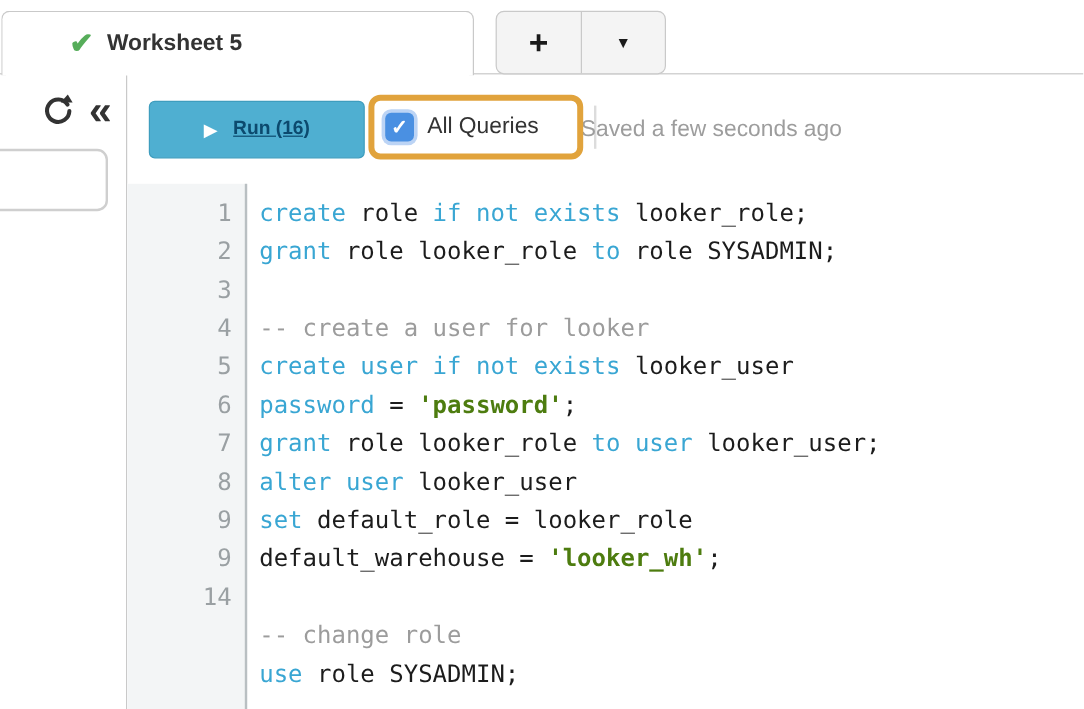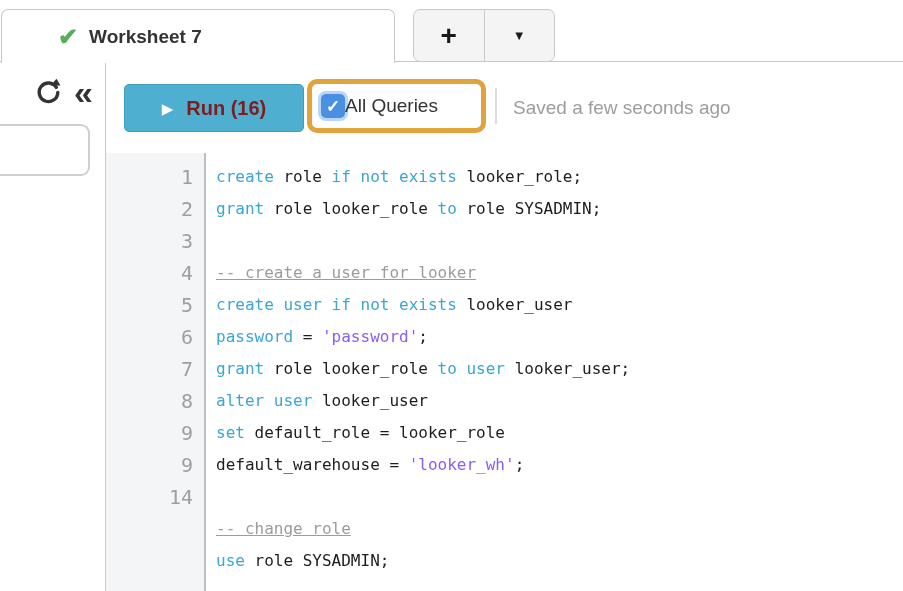--- a/index.html
+++ b/index.html
@@ -30,58 +30,58 @@
   .refresh-svg{ display:block; }
   .collapse-glyph{ font-size:34px; font-weight:bold; color:#333; line-height:26px; }
   .sidebar-panel{ position:absolute; left:-18px; top:124px; width:108px; height:52px; background:#fff;
                   border:2px solid #cfcfcf; border-radius:9px; z-index:3; }
 
   
   .run-btn{ position:absolute; left:124px; top:84px; width:180px; height:48px; background:#4fafd1;
             border:1px solid #3e9dbe; border-radius:5px; display:flex; align-items:center;
             justify-content:center; gap:13px; cursor:pointer; }
   .run-btn .play{ color:#fff; font-size:15px; line-height:1; }
-  .run-btn .lbl{ color:#7f1d1d; font-size:20px; font-weight:bold; }
+  .run-btn .lbl{ color:#0c4a6e; font-size:16px; font-weight:bold;text-decoration:underline; }
 
   .aq-highlight{ position:absolute; left:307px; top:79px; width:179px; height:54px;
                  border:5px solid #e1a33c; border-radius:10px; display:flex; align-items:center;
                  padding-left:9px; z-index:2; }
   .aq-check{ width:24px; height:24px; background:#4a90e2; border-radius:5px;
              box-shadow:0 0 0 3px #bcd4f5; display:flex; align-items:center; justify-content:center;
              cursor:pointer; flex:none; }
   .aq-check .tick{ color:#fff; font-size:17px; font-weight:bold; line-height:1; }
-  .aq-label{ color:#333; font-size:19px; cursor:pointer; white-space:nowrap; }
+  .aq-label{ margin-left:11px; color:#333; font-size:19px; cursor:pointer; white-space:nowrap; }
 
   .tb-divider{ position:absolute; left:495px; top:88px; width:2px; height:36px; background:#dcdcdc; }
-  .saved-status{ position:absolute; left:513px; top:97px; color:#9d9d9d; font-size:19px; white-space:nowrap; }
+  .saved-status{ position:absolute; left:484px; top:97px; color:#9d9d9d; font-size:19px; white-space:nowrap; }
 
   
   .editor{ position:absolute; left:106px; top:153px; width:797px; height:438px; display:flex;
            background:#fff; overflow:hidden; }
   .gutter{ width:100px; background:#f3f5f6; border-right:2px solid #b9bfc2; padding-top:8px; flex:none; }
   .gutter .ln{ height:32px; line-height:32px; text-align:right; padding-right:11px;
                font-family:"DejaVu Sans Mono", monospace; font-size:20px; color:#9aa0a3; }
   .code-pane{ flex:1; padding:8px 0 0 10px; font-family:"DejaVu Sans Mono", monospace;
-              font-size:16px; line-height:32px; color:#1c1c1c; white-space:pre; cursor:text; }
+              font-size:20px; line-height:32px; color:#1c1c1c; white-space:pre; cursor:text; }
   .code-pane .cl{ height:32px; }
   .kw { color:#39a6d3; }
-  .str{ color:#8b5cf6; }
-  .com{ color:#9c9c9c;text-decoration:underline; }
+  .str{ color:#4d7c0f;font-weight:bold; }
+  .com{ color:#9c9c9c; }
   .txt{ color:#1c1c1c; }
 </style>
 </head>
 <body>
 
 <div class="stage">
 
   <div class="tabbar-line"></div>
 
   <div class="tab">
     <span class="check">✔</span>
-    <span class="title">Worksheet 7</span>
+    <span class="title">Worksheet 5</span>
   </div>
 
   <div class="newtab-group">
     <div class="cell">
       <span class="plus-glyph">+</span>
     </div>
     <div class="cell">
       <span class="caret-glyph">▼</span>
     </div>
   </div>

